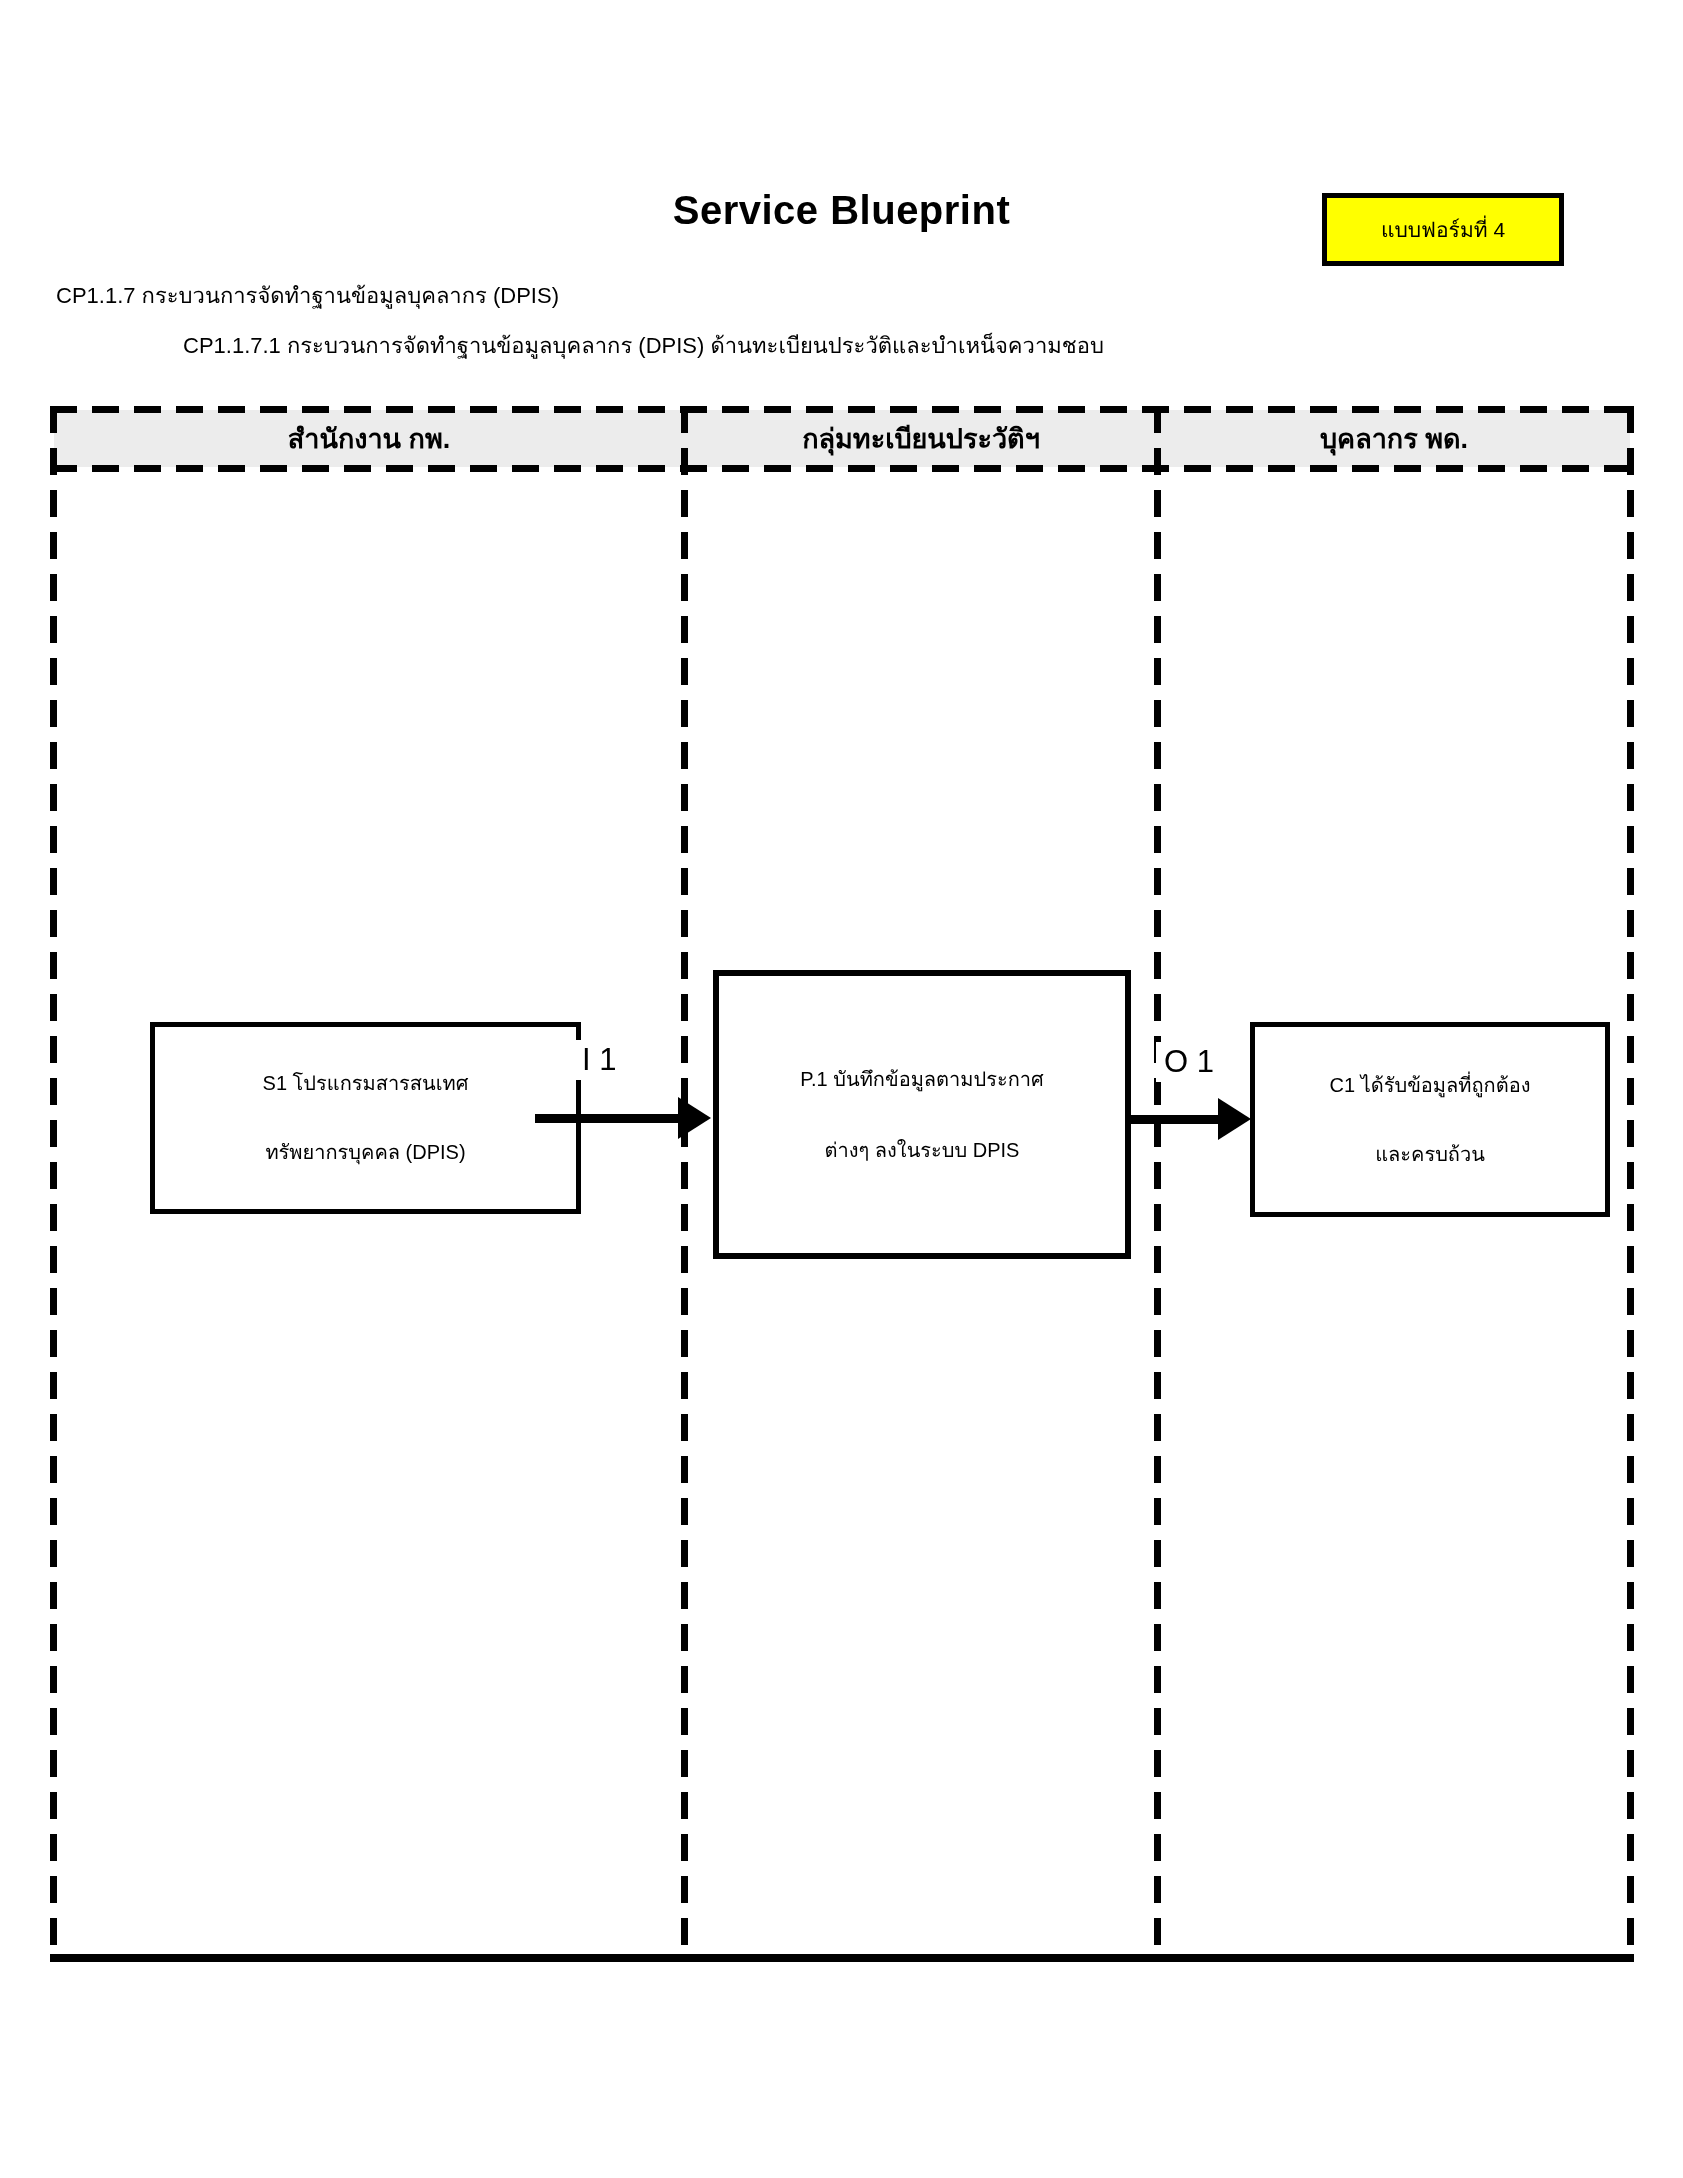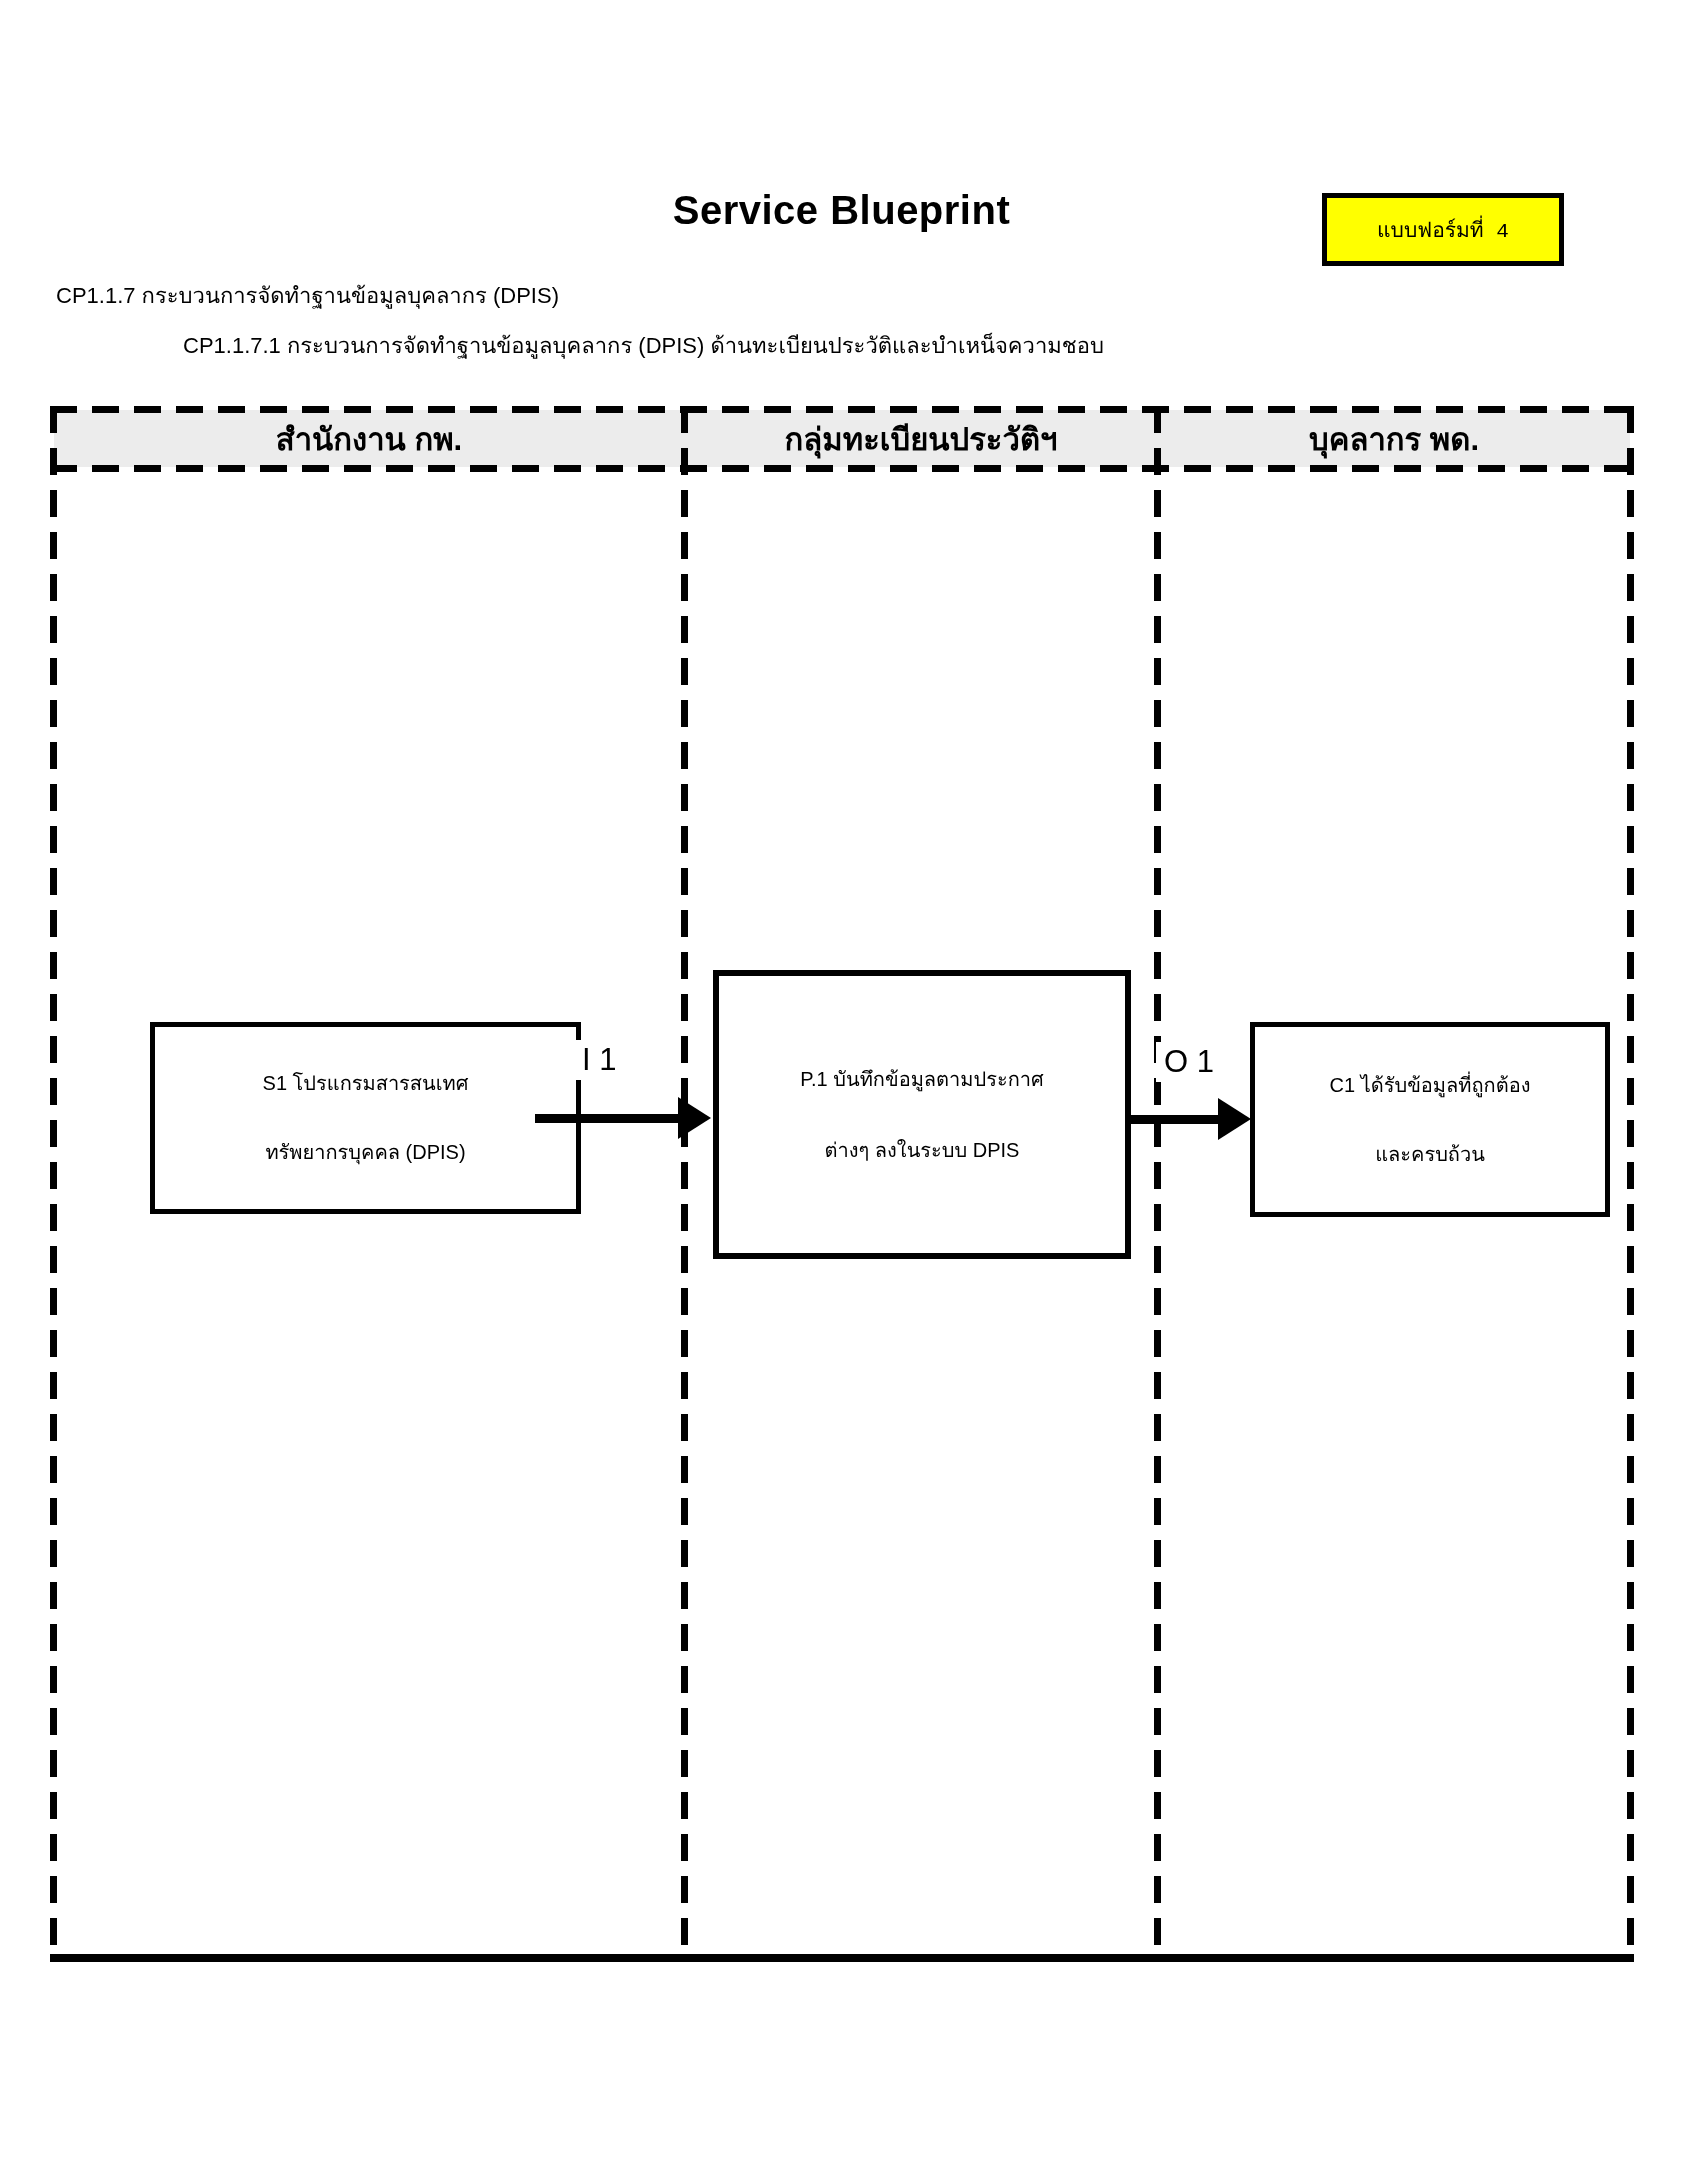--- a/index.html
+++ b/index.html
@@ -13,42 +13,41 @@
   
   .page-title{
     top:188px;left:0;width:1683px;text-align:center;
     font-size:40px;font-weight:bold;letter-spacing:0.5px;
   }
   .form-badge{
     left:1322px;top:193px;width:232px;height:63px;
     background:#FFFF00;border:5px solid #000;
     display:flex;align-items:center;justify-content:center;
     font-size:21px;
-    font-family:Liberation Mono, monospace;
   }
 
   
   .headings{left:56px;top:271px;font-size:22px;line-height:50px;white-space:nowrap;}
   .headings .indent{padding-left:127px;}
 
   
   .swimlane-table{left:50px;top:406px;width:1584px;height:1556px;}
   .hdr-bg{left:4px;top:4px;width:1576px;height:57px;background:#ECECEC;}
   .hline{height:7px;background:repeating-linear-gradient(to right,#000 0 27px,transparent 27px 42px);}
   .vline{width:7px;background:repeating-linear-gradient(to bottom,#000 0 27px,transparent 27px 42px);}
   .hline.top{left:0;top:0;width:1584px;}
   .hline.hdr-bottom{left:0;top:59px;width:1584px;}
   .solid-bottom{left:0;top:1548px;width:1584px;height:8px;background:#000;}
   .vline.left{left:0;top:0;height:1556px;}
   .vline.right{left:1577px;top:0;height:1556px;}
   .vline.div1{left:631px;top:0;height:1548px;}
   .vline.div2{left:1104px;top:0;height:1548px;}
   .hdr-cell{
     top:5px;height:55px;display:flex;align-items:center;justify-content:center;
-    font-size:31px;font-weight:bold;
+    font-size:27px;font-weight:bold;
   }
   .hdr-cell.c1{left:7px;width:624px;}
   .hdr-cell.c2{left:638px;width:466px;}
   .hdr-cell.c3{left:1111px;width:466px;text-align:right;}
 
   
   .flow-node{
     box-sizing:border-box;background:#fff;border:5px solid #000;
     display:flex;flex-direction:column;align-items:center;justify-content:center;
     text-align:center;font-size:20px;

